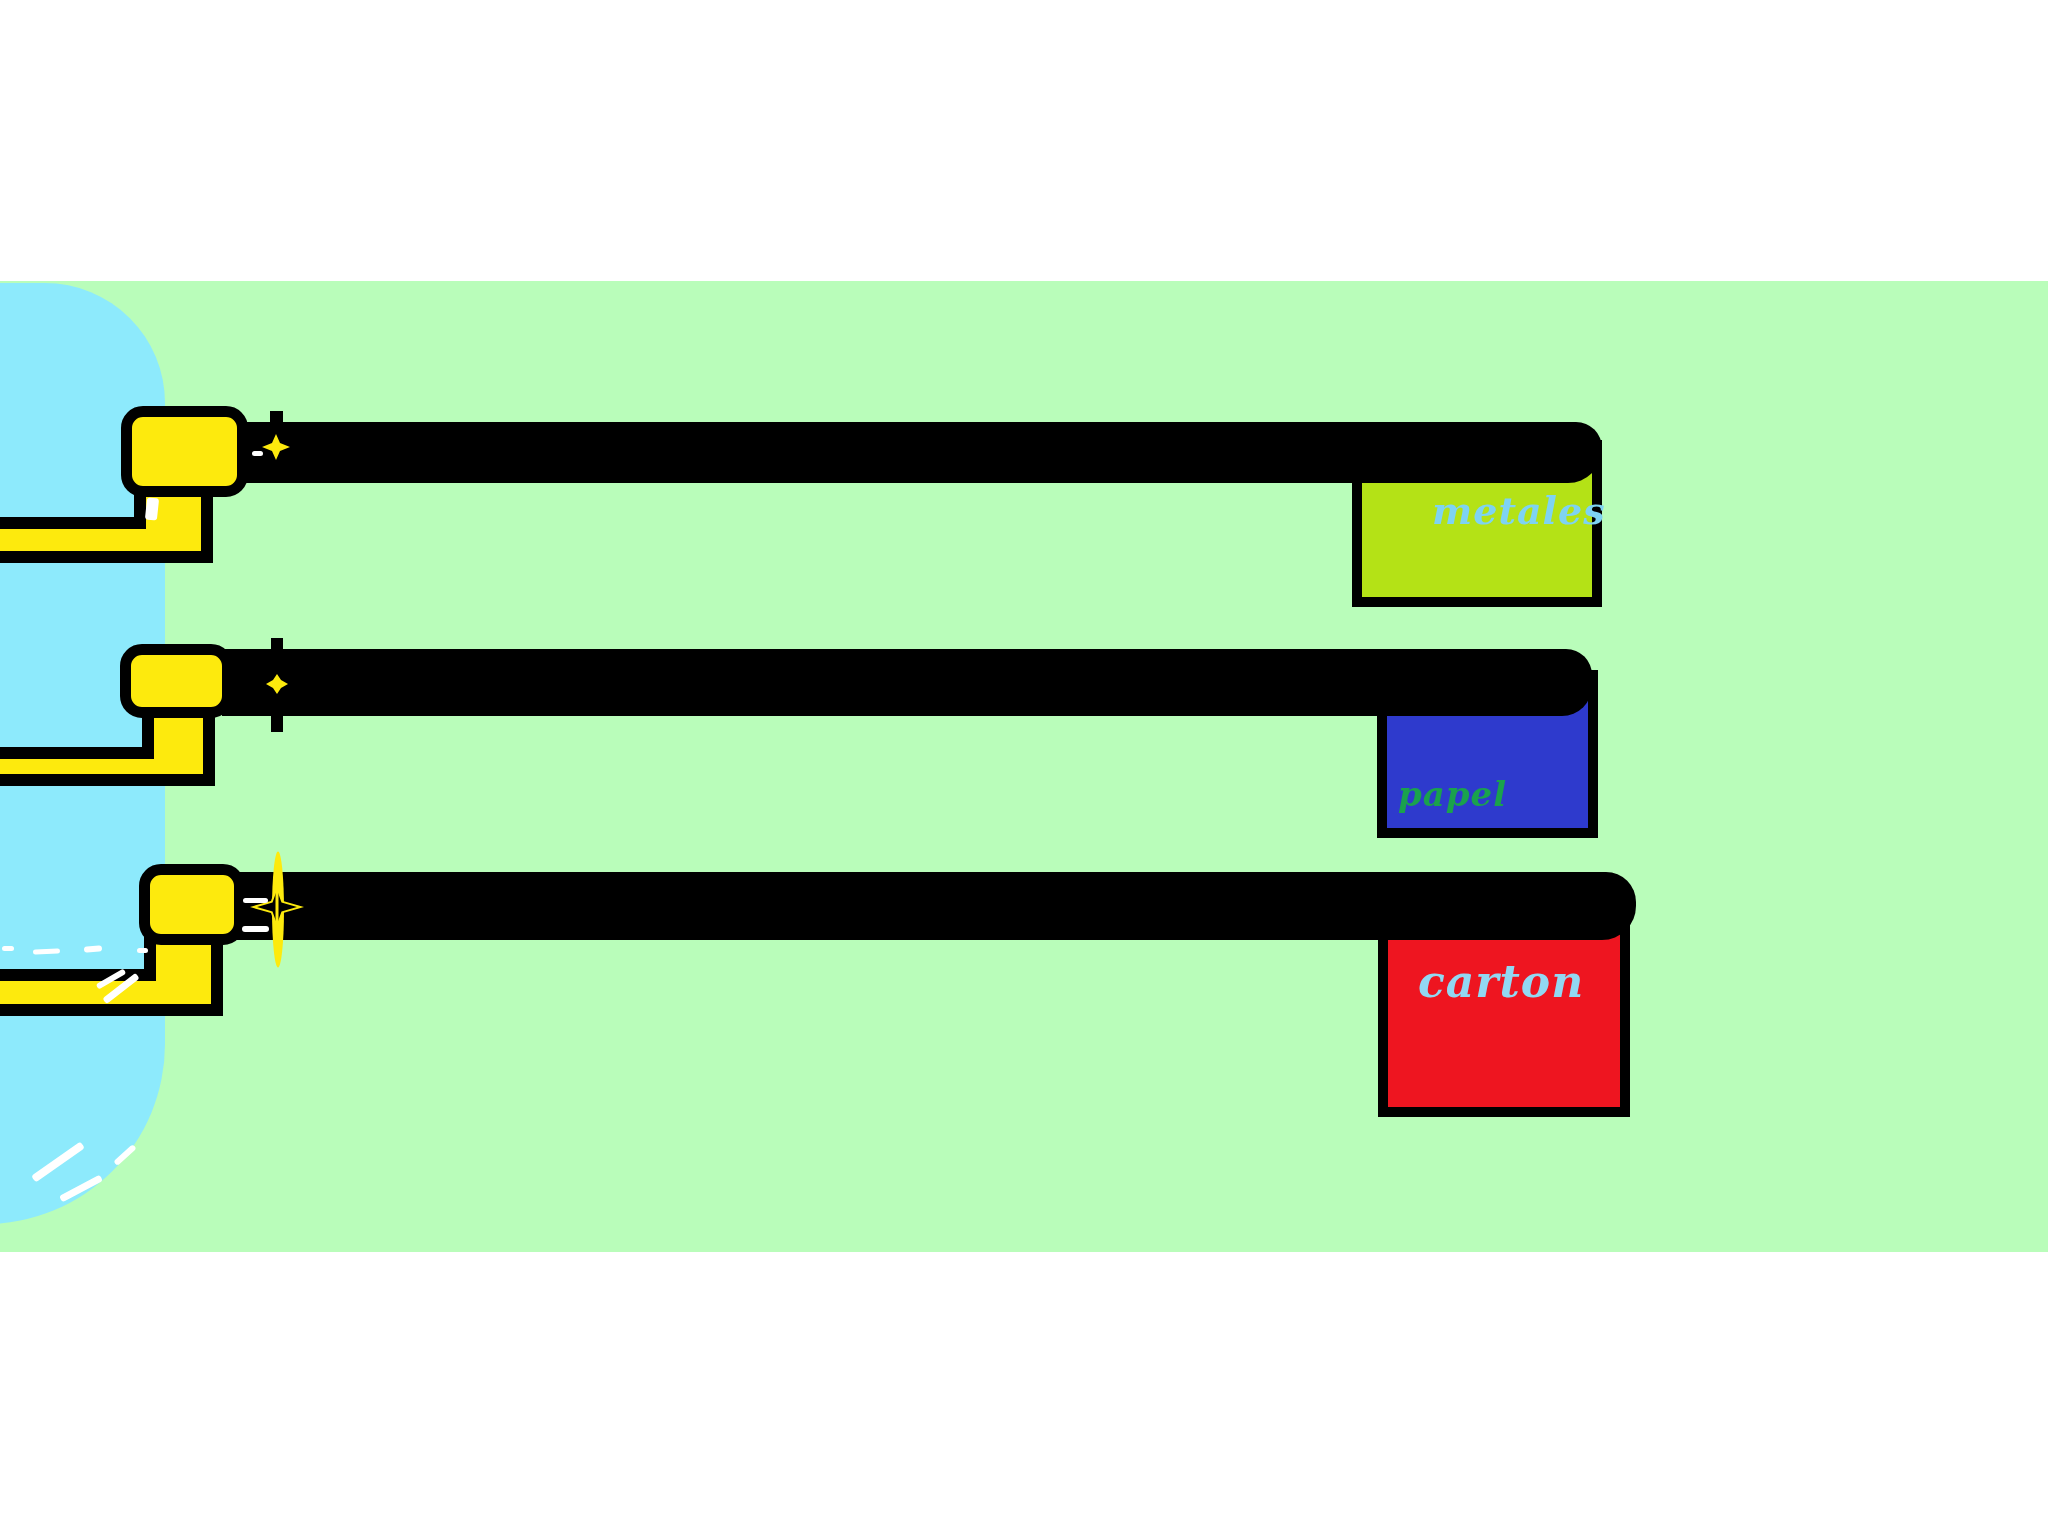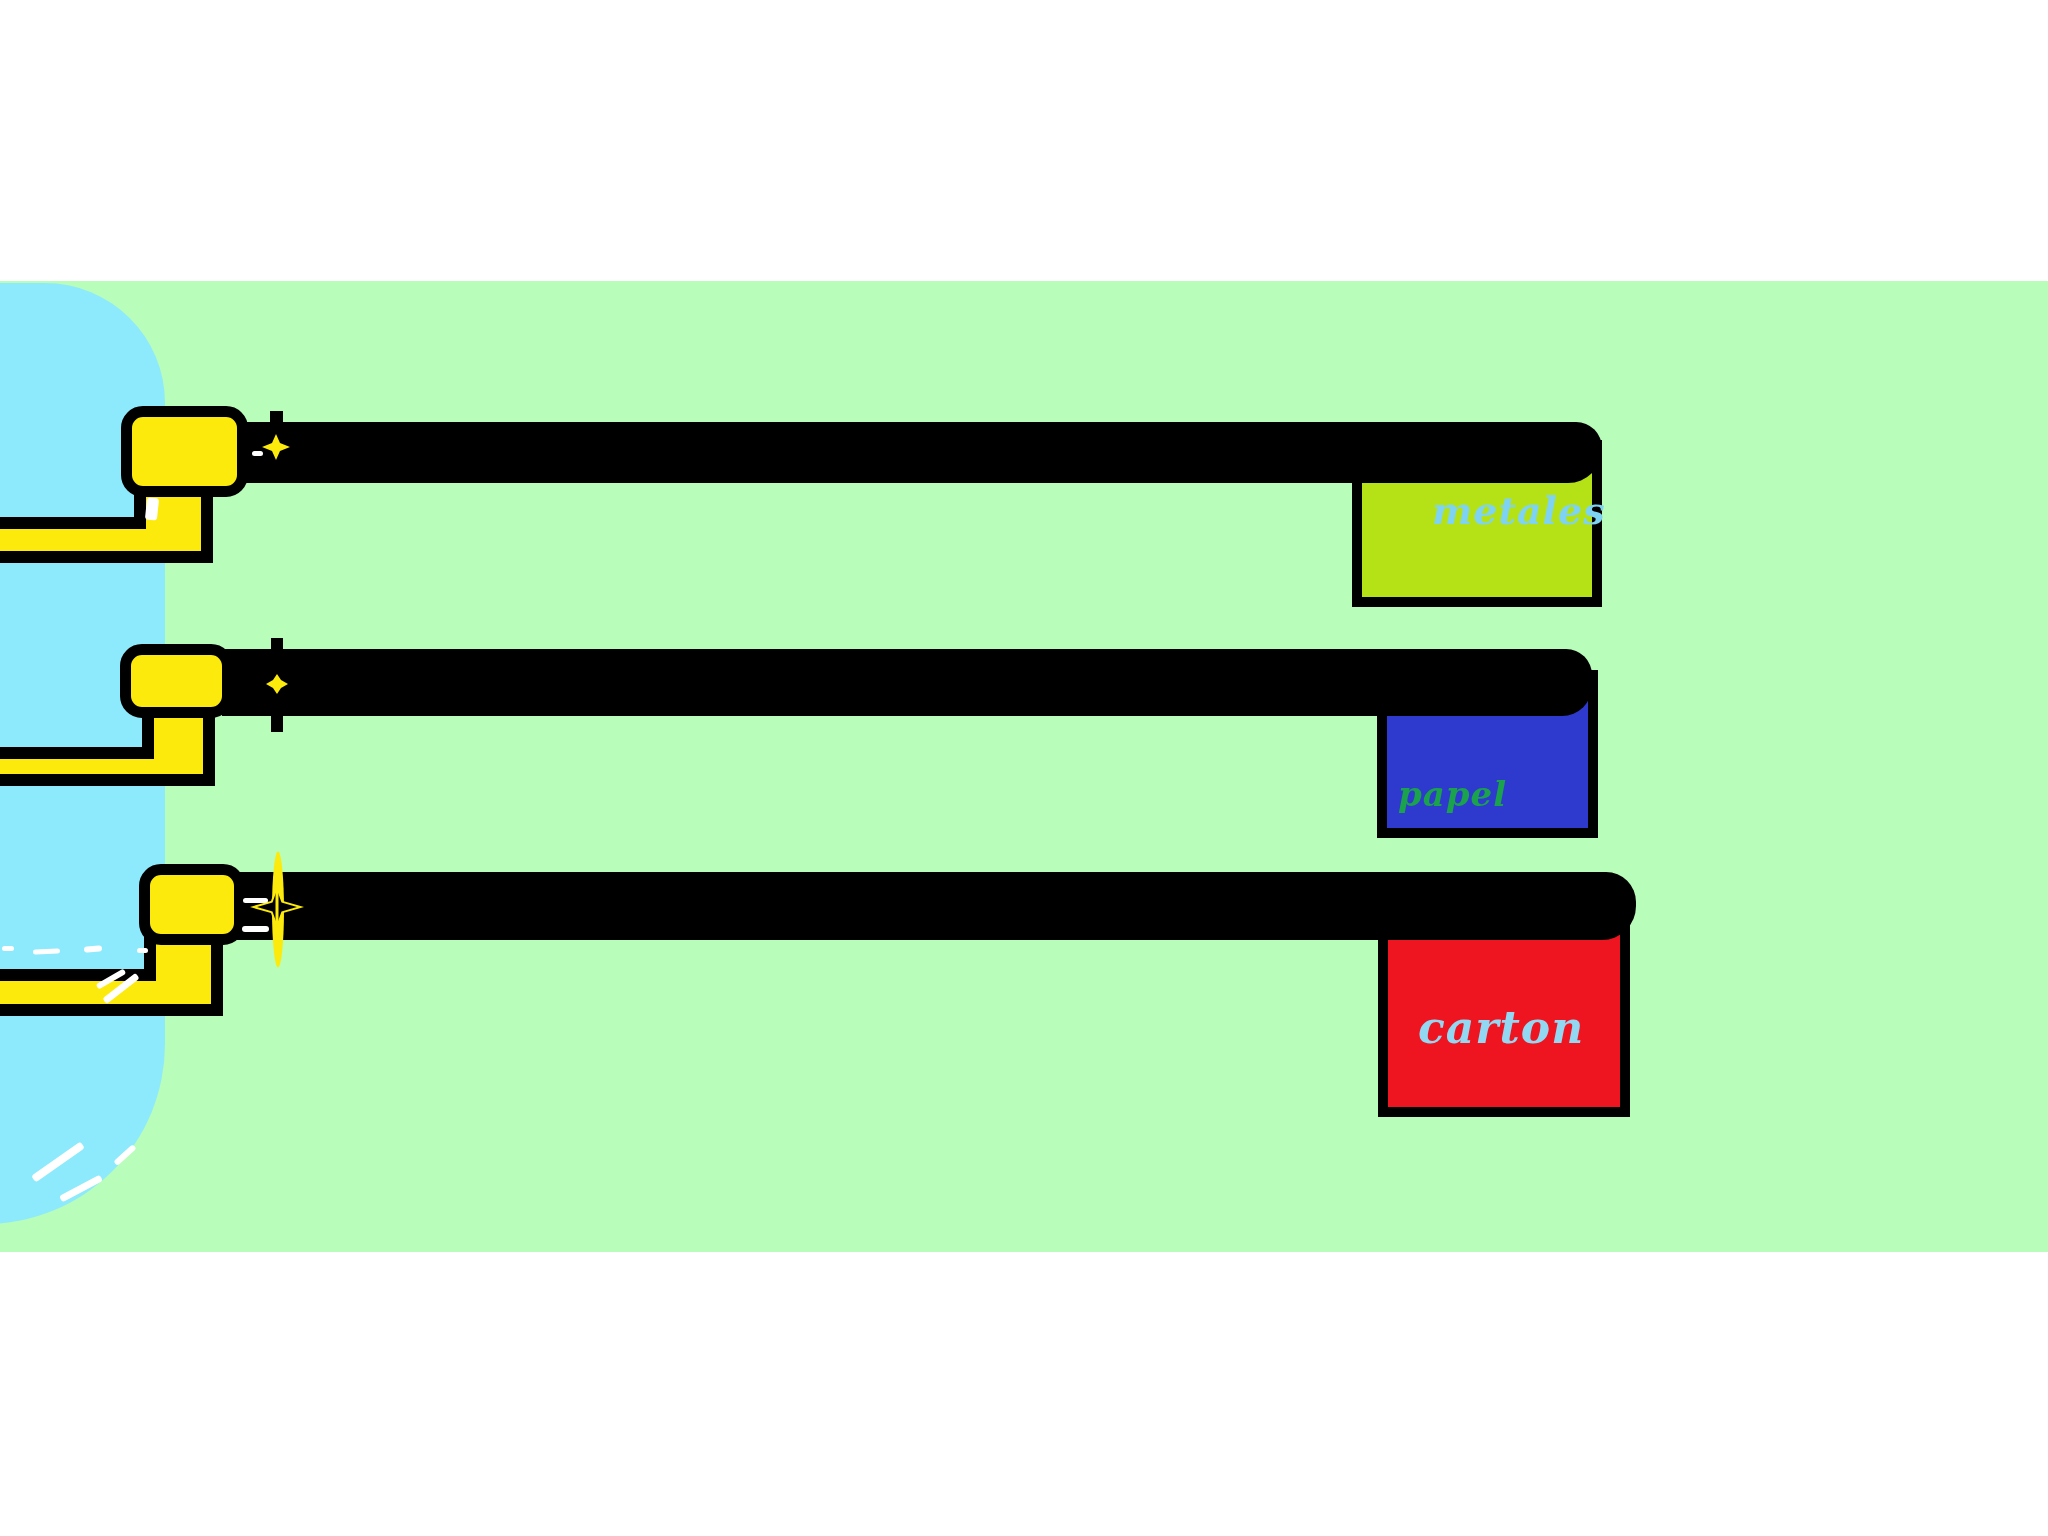--- a/index.html
+++ b/index.html
@@ -100,21 +100,21 @@
     <div class="abs belt b3" style="background: rgb(0, 0, 0);"></div>
     <div class="abs connector c3" style="background: rgb(253, 234, 13);"></div>
     <svg class="abs sparkle s3" viewBox="0 0 80 140" xmlns="http://www.w3.org/2000/svg">
       <ellipse cx="38" cy="69.5" rx="6" ry="58" fill="#fdea0d"></ellipse>
       <polygon points="37,43 43,61 64,67 43,73 37,91 31,73 10,67 31,61" fill="#fdea0d"></polygon>
       <polygon points="37,50 41.5,62.5 57,67 41.5,71.5 37,84 32.5,71.5 17,67 32.5,62.5" fill="#000"></polygon>
       <rect x="35.5" y="50" width="3" height="34" fill="#fdea0d"></rect>
     </svg>
     <div class="abs mark d3a"></div>
     <div class="abs mark d3b"></div>
-    <span class="abs label l3" style="color: rgb(146, 216, 242); margin-top: 46px;">carton</span>
+    <span class="abs label l3" style="color: rgb(146, 216, 242);">carton</span>
   </div>
 
   <div class="abs mark m1"></div>
   <div class="abs mark m2"></div>
   <div class="abs mark m3"></div>
   <div class="abs mark m4"></div>
   <div class="abs mark m5"></div>
   <div class="abs mark m6"></div>
   <div class="abs mark m7"></div>
   <div class="abs mark m8"></div>

